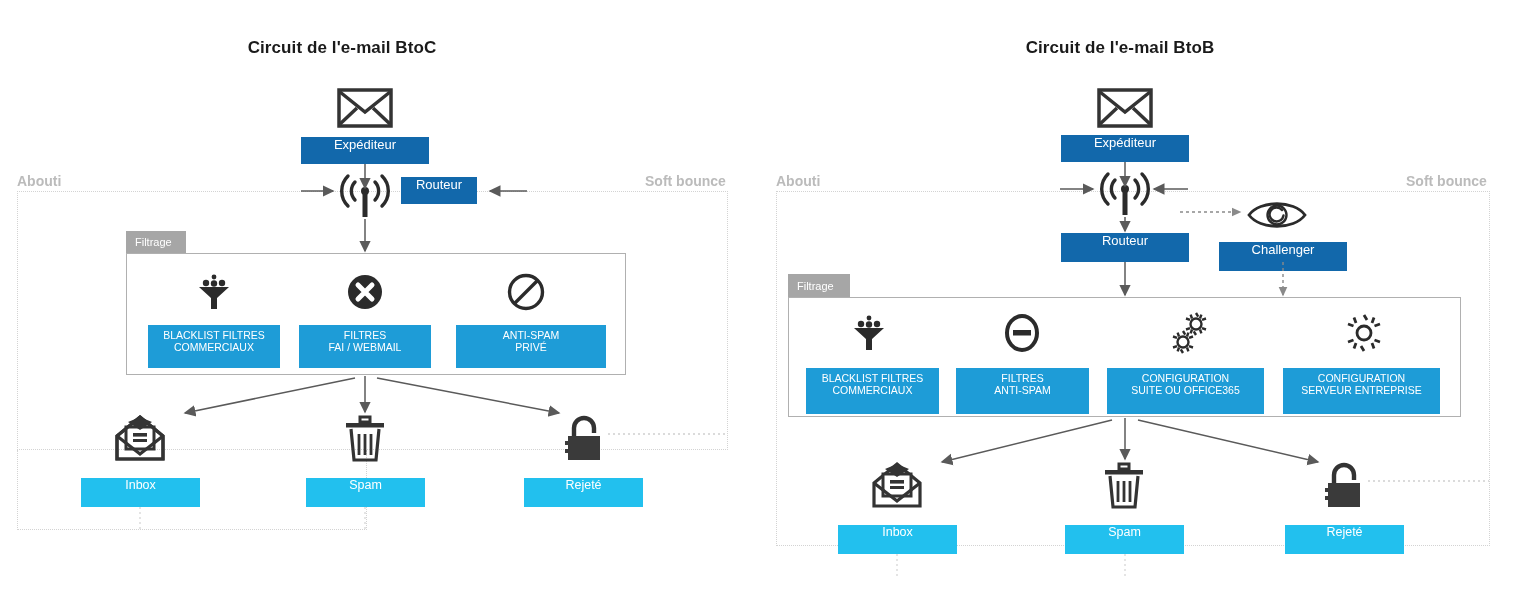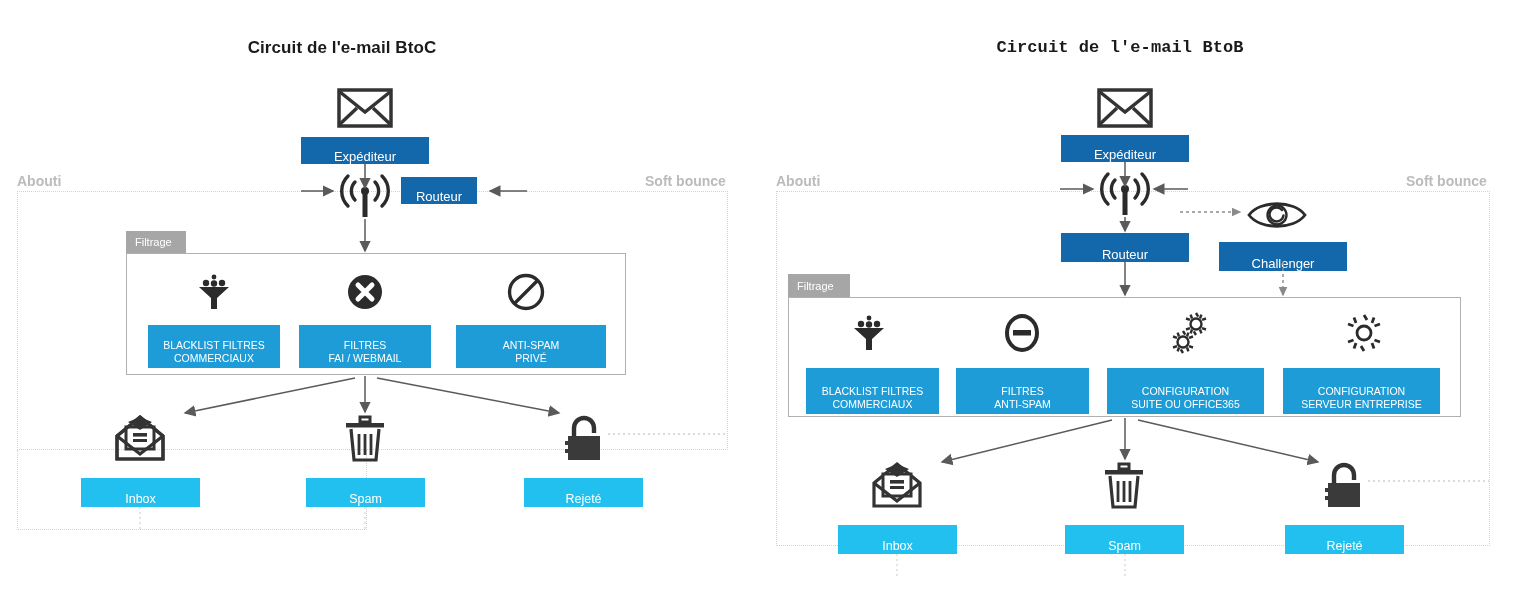--- a/index.html
+++ b/index.html
@@ -14,39 +14,39 @@
   #panel-btoc{left:0;width:760px;}
   #panel-btob{left:760px;width:760px;}
 
   .diagram-title{
     position:absolute;top:38px;left:0;width:100%;
     text-align:center;
     font-size:17px;font-weight:bold;color:#1a1a1a;
     letter-spacing:0.1px;
   }
   #panel-btoc .diagram-title{left:-38px;}
-  #panel-btob .diagram-title{left:364px;width:auto;font-family:Liberation Mono, monospace;}
+  #panel-btob .diagram-title{left:364px;width:auto;}
 
   
   .zone{
     position:absolute;
     border:1px dotted #d3d3d3;
     box-sizing:border-box;
   }
   .zone-label{
     position:absolute;
     font-size:14px;font-weight:bold;
     color:#bbbbbb;
     white-space:nowrap;
   }
 
   
   .box{
     position:absolute;
-    display:flex;align-items:flex-end;justify-content:center;
+    display:flex;align-items:flex-start;justify-content:center;
     color:#ffffff;
     text-align:center;
     box-sizing:border-box;
     line-height:1.18;
   }
   .box-dark{background:#1268ab;font-size:13px;}
   .box-mid{background:#1e9cd7;font-size:10.5px;padding:4px 3px;}
   .box-light{background:#22c0ee;font-size:12.5px;}
 
   

